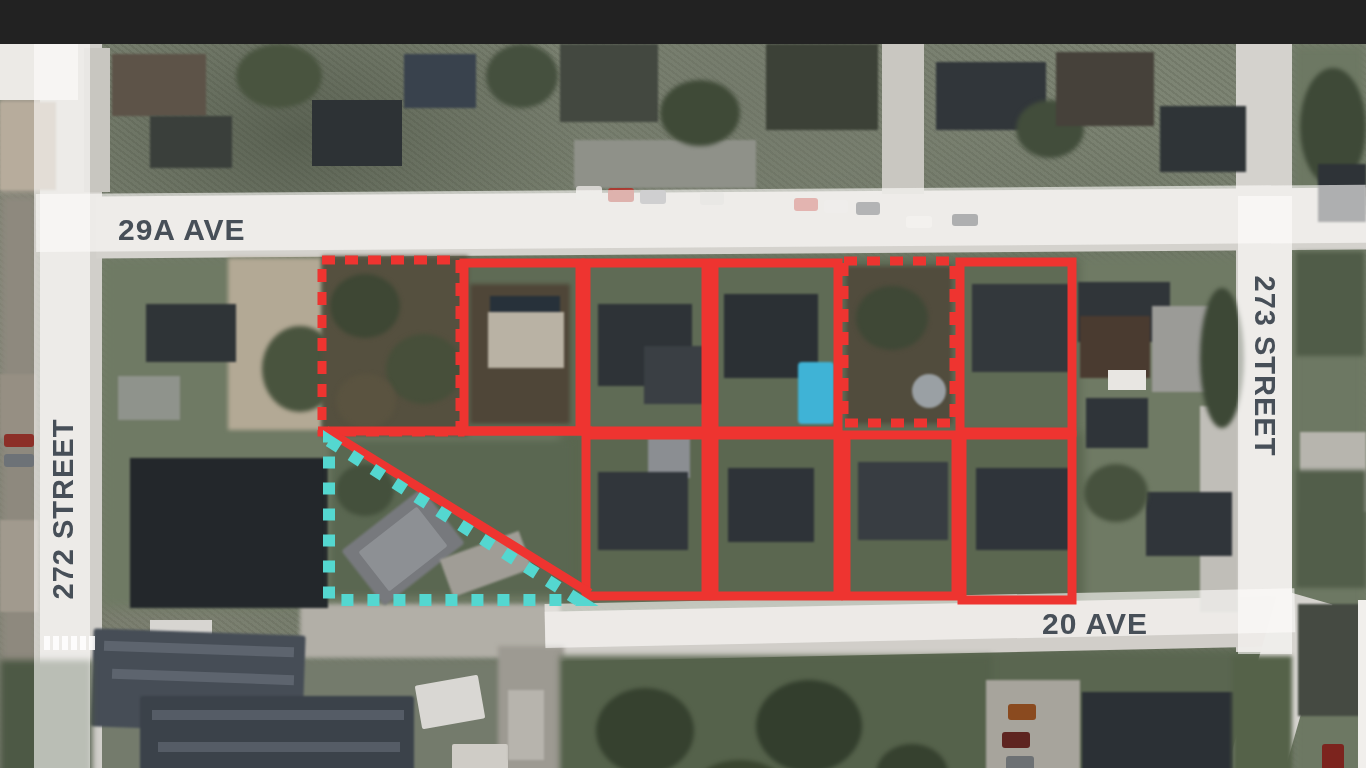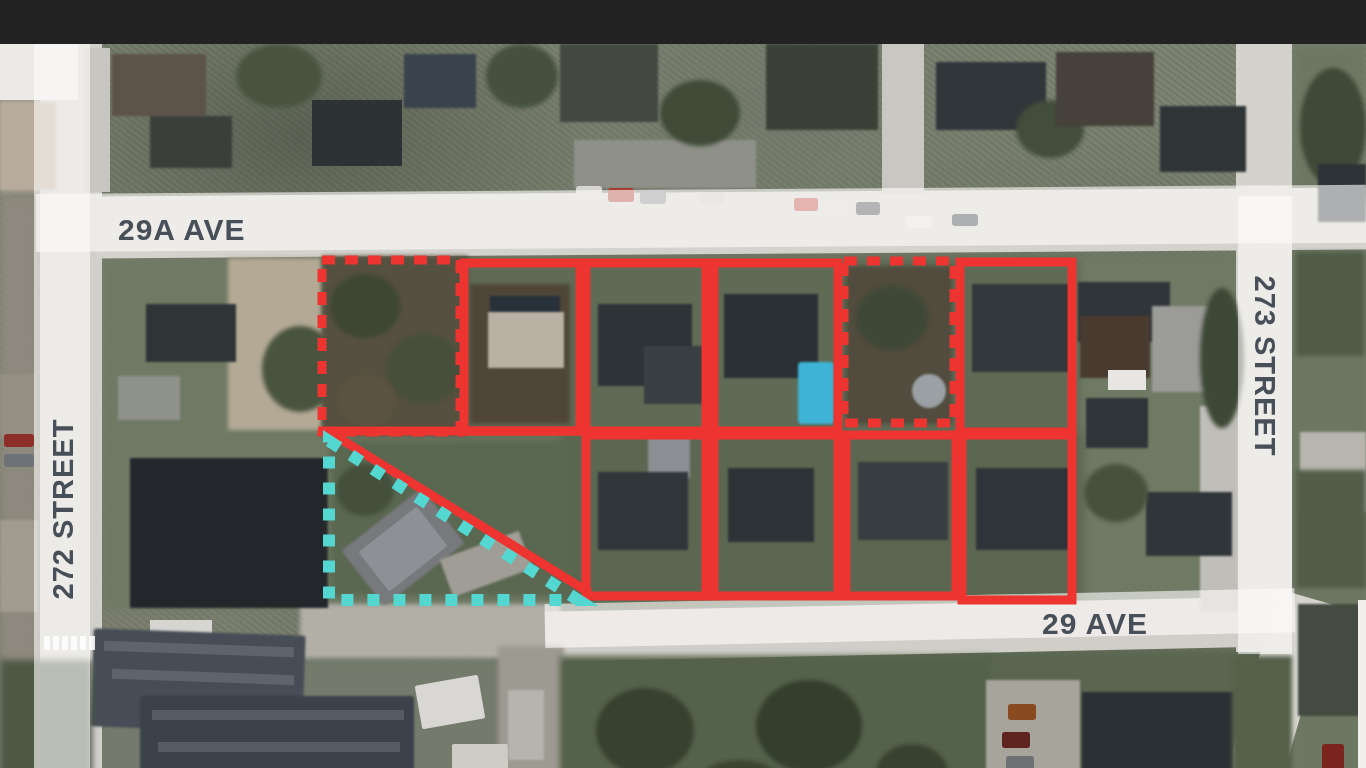--- a/index.html
+++ b/index.html
@@ -185,14 +185,14 @@
       <rect x="322" y="216" width="138" height="172" fill="none" stroke="#ee3430" stroke-width="9" stroke-dasharray="13 10"></rect>
       <rect x="844" y="217" width="110" height="162" fill="none" stroke="#ee3430" stroke-width="9" stroke-dasharray="13 10"></rect>
       <line x1="318" y1="387" x2="592" y2="387" stroke="#ee3430" stroke-width="9"></line>
       <line x1="326" y1="386" x2="590" y2="549" stroke="#ee3430" stroke-width="9"></line>
       <polygon points="329,397 578,556 329,556" fill="none" stroke="#54d7d0" stroke-width="12" stroke-dasharray="12 14"></polygon>
     </svg>
 
   <div class="slabel" id="label-29a">29A AVE</div>
   <div class="slabel" id="label-272">272 STREET</div>
   <div class="slabel" id="label-273">273 STREET</div>
-  <div class="slabel" id="label-29">29 AVE</div>
+  <div class="slabel" id="label-29">20 AVE</div>
 </div>
 
 </body></html>

